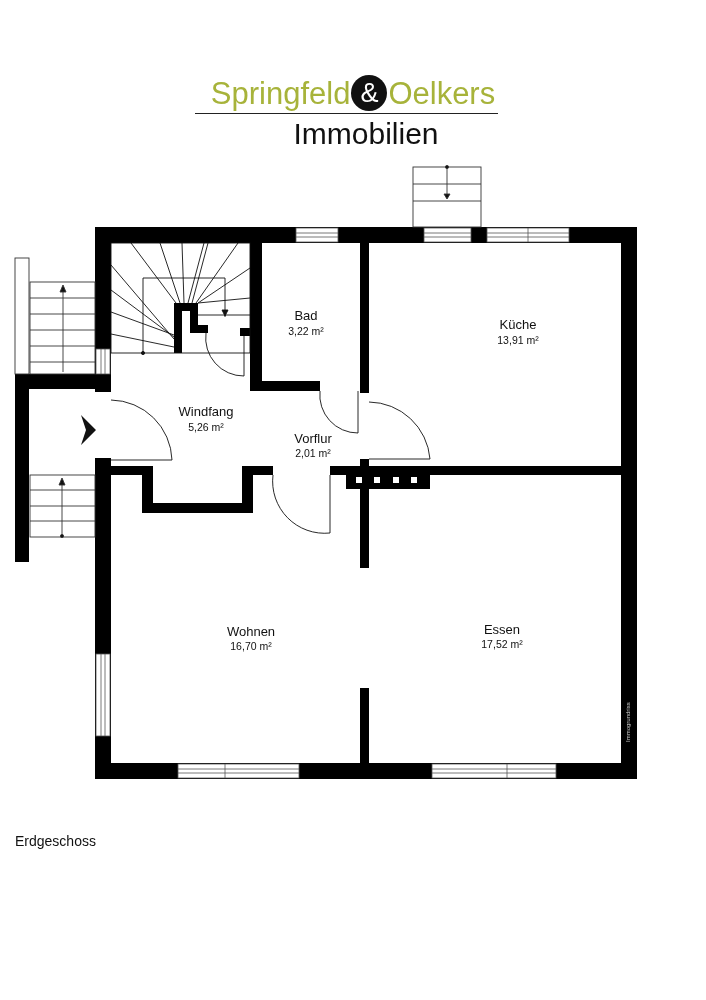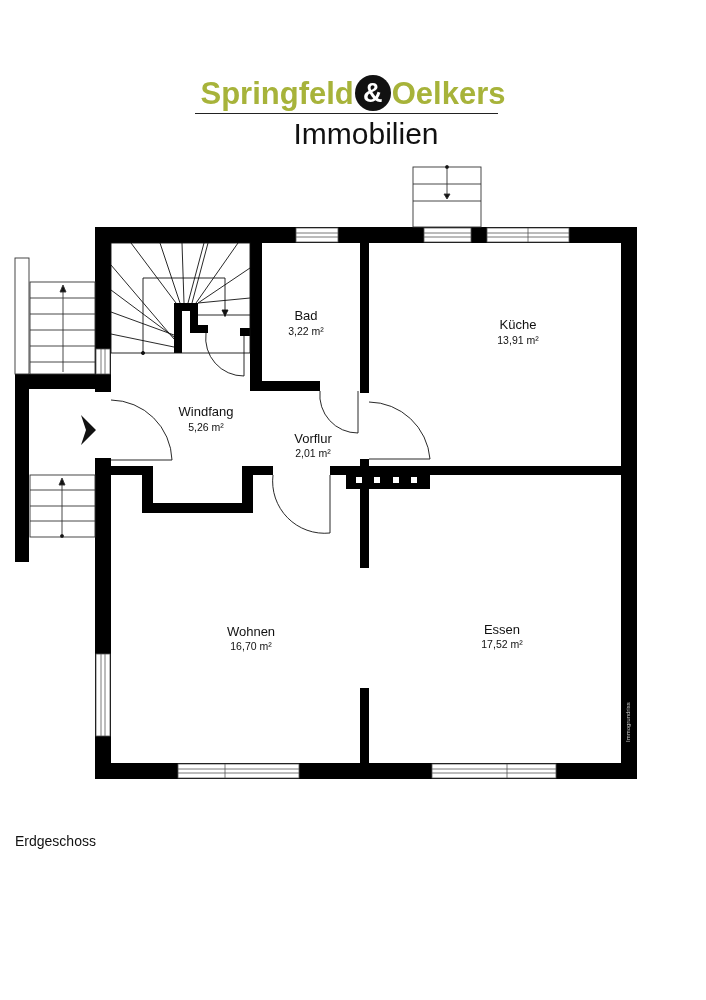--- a/index.html
+++ b/index.html
@@ -1,18 +1,18 @@
 <!DOCTYPE html>
 <html><head>
   <meta charset="utf-8">
   <style>
     html, body { margin: 0; padding: 0; background: #ffffff; }
     body { width: 706px; height: 1000px; position: relative; overflow: hidden; font-family: "Liberation Sans", sans-serif; }
     .logo { position: absolute; left: 0; top: 74px; width: 706px; text-align: center; }
-    .brand { font-family: "Liberation Sans", sans-serif; font-weight: bold; font-size: 31px; color: #a7b33a; letter-spacing: 0px; line-height: 40px; white-space: nowrap; }
+    .brand { font-family: "Liberation Sans", sans-serif; font-weight: normal; font-size: 31px; color: #a7b33a; letter-spacing: 0px; line-height: 40px; white-space: nowrap; }
     .amp { display: inline-block; width: 36px; height: 36px; border-radius: 50%; background: #111; color: #fff; font-size: 27px; line-height: 36px; text-align: center; vertical-align: 2px; margin: 0 1px; }
     .brand-line { position: absolute; left: 195px; top: 113px; width: 303px; height: 1px; background: #222; }
     .sub { position: absolute; left: 0; top: 114px; width: 706px; text-align: center; font-size: 30px; color: #111; line-height: 40px; padding-left: 13px; }
     svg.plan { position: absolute; left: 0; top: 0; }
     .room-label { font-family: "Liberation Sans", sans-serif; font-size: 13px; fill: #111; text-anchor: middle; }
     .room-area { font-family: "Liberation Sans", sans-serif; font-size: 10.5px; fill: #111; text-anchor: middle; }
     .floor-name { position: absolute; left: 15px; top: 833px; font-size: 14px; color: #111; }
   </style>
 </head>
 <body>

